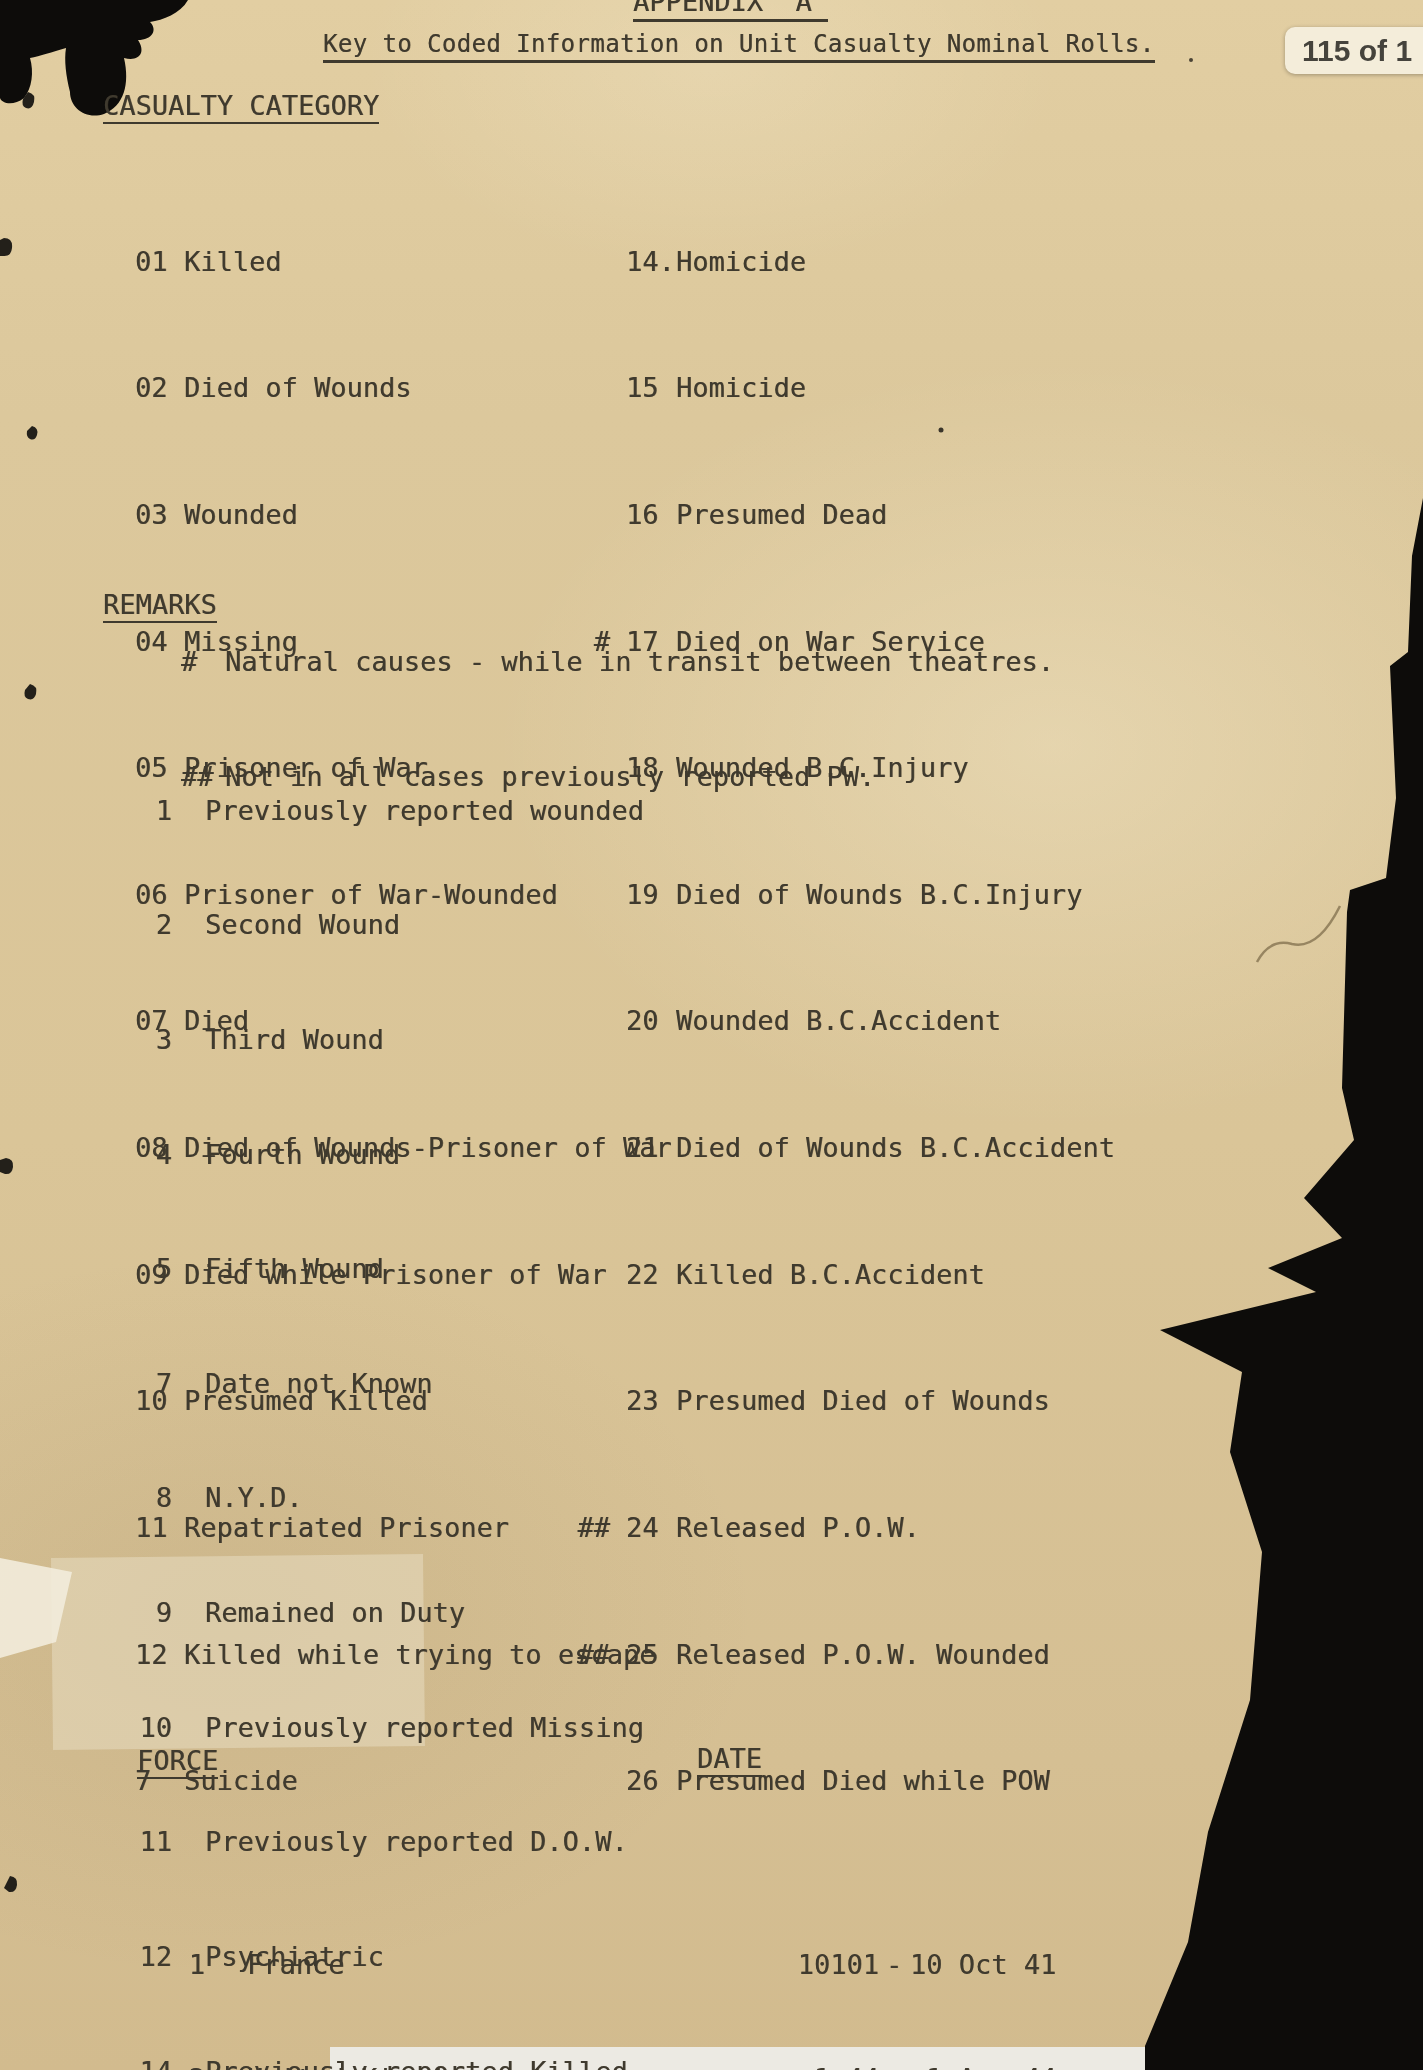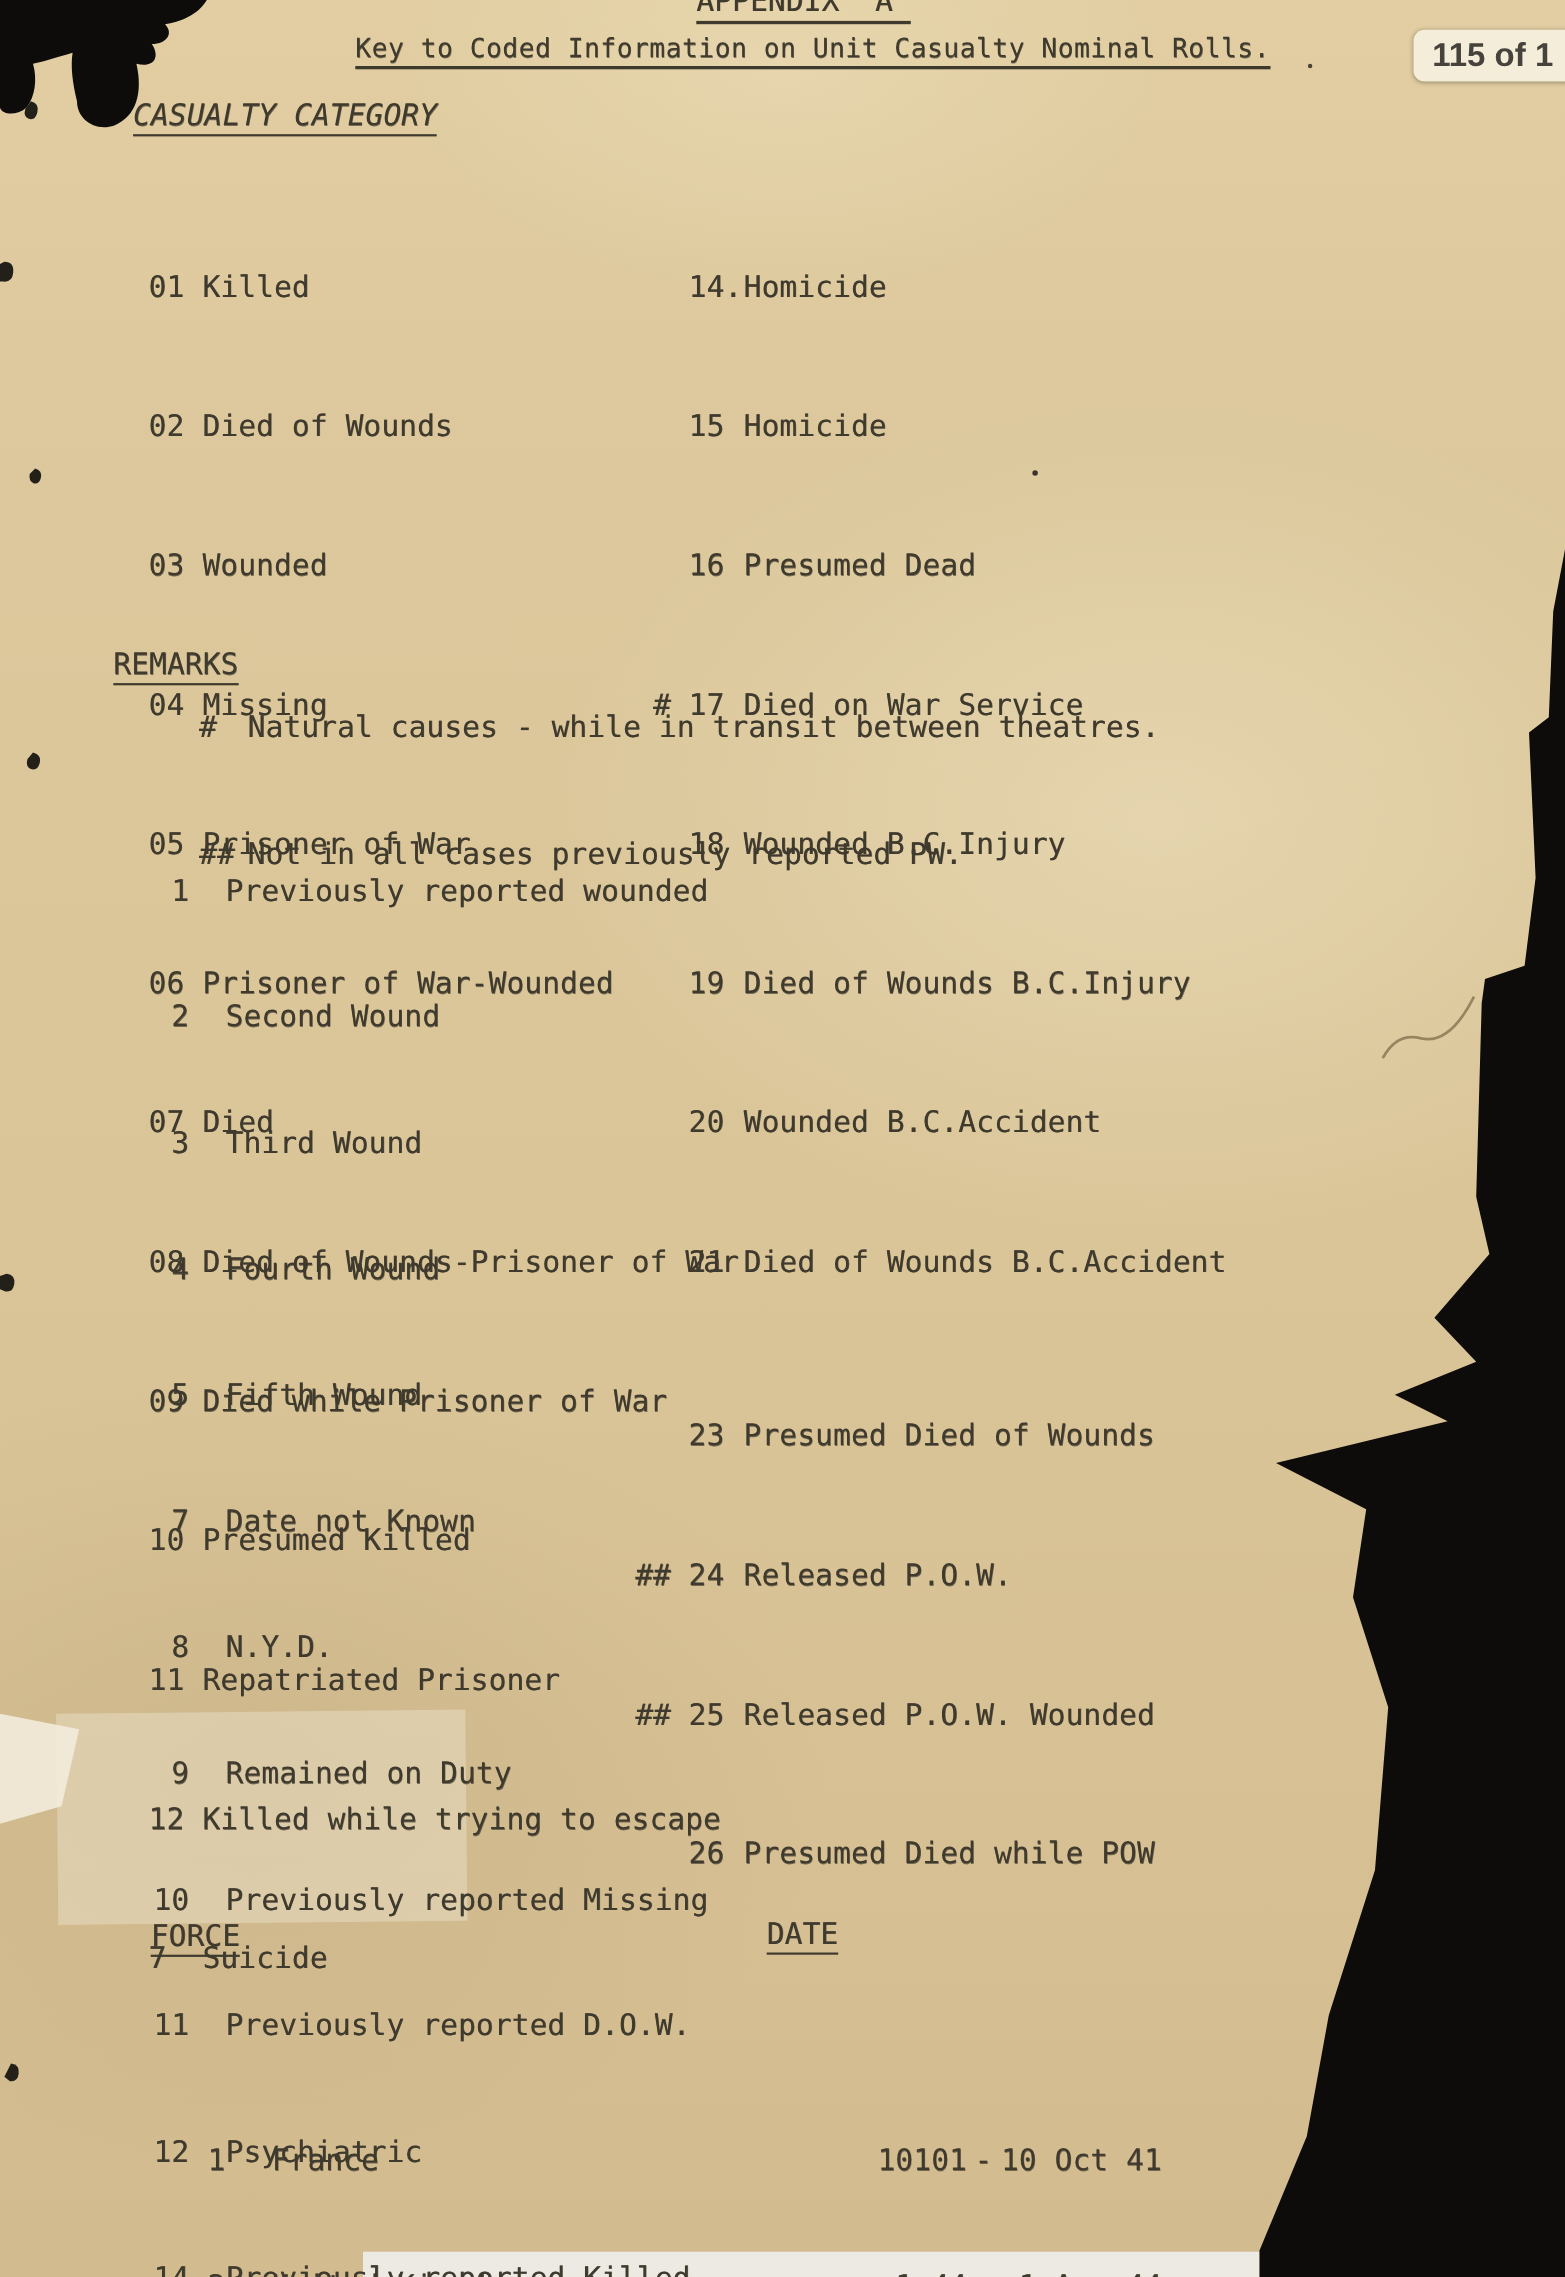--- a/index.html
+++ b/index.html
@@ -26,21 +26,21 @@
   #doc-title { left:323px; top:30px; font-size:24px; letter-spacing:0.4px; }
 
   #page-badge {
     position:absolute; left:1285px; top:27px; height:47px; width:210px;
     background:var(--badge_bg,#f4edda); color:var(--badge_text,#45433c);
     border-radius:10px 0 0 10px; box-shadow:0 1px 4px rgba(0,0,0,0.3);
     font:bold 30px "Liberation Sans", sans-serif; line-height:47px;
     padding-left:17px; white-space:nowrap;
   }
 
-  #cas-head  { left:121px; top:90px;font-style:italic;  }
+  #cas-head  { left:103px; top:90px;  }
   #rem-head  { left:103px; top:589px; }
   #force-head{ left:127px; top:1745px;margin-left:10px;}
   #date-head { left:697px; top:1743px;}
   .sec-head.underl { border-bottom-width:2.5px; padding-bottom:1px; }
 
   #cat-left  { left:135px; top:119px; line-height:31.66px; }
   #cat-right { left:563px; top:119px; line-height:31.66px; }
   .cat-row .num { display:inline-block; width:36px; }
   .cat-row .lbl { margin-left:13px; }
   #cat-right .marker { display:inline-block; width:47px; text-align:right; }
@@ -153,20 +153,21 @@
       <div class="cat-row"><span class="marker">#</span><span class="num">17</span><span class="lbl">Died on War Service</span></div>
     
       <div class="cat-row"><span class="marker"></span><span class="num">18</span><span class="lbl">Wounded B.C.Injury</span></div>
     
       <div class="cat-row"><span class="marker"></span><span class="num">19</span><span class="lbl">Died of Wounds B.C.Injury</span></div>
     
       <div class="cat-row"><span class="marker"></span><span class="num">20</span><span class="lbl">Wounded B.C.Accident</span></div>
     
       <div class="cat-row"><span class="marker"></span><span class="num">21</span><span class="lbl">Died of Wounds B.C.Accident</span></div>
     
+      <div class="cat-row"><span class="marker"></span><span class="num">22</span><span class="lbl">Killed B.C.Accident</span></div>
     
       <div class="cat-row"><span class="marker"></span><span class="num">23</span><span class="lbl">Presumed Died of Wounds</span></div>
     
       <div class="cat-row"><span class="marker">##</span><span class="num">24</span><span class="lbl">Released P.O.W.</span></div>
     
       <div class="cat-row"><span class="marker">##</span><span class="num">25</span><span class="lbl">Released P.O.W. Wounded</span></div>
     
       <div class="cat-row"><span class="marker"></span><span class="num">26</span><span class="lbl">Presumed Died while POW</span></div>
     </div>
 

